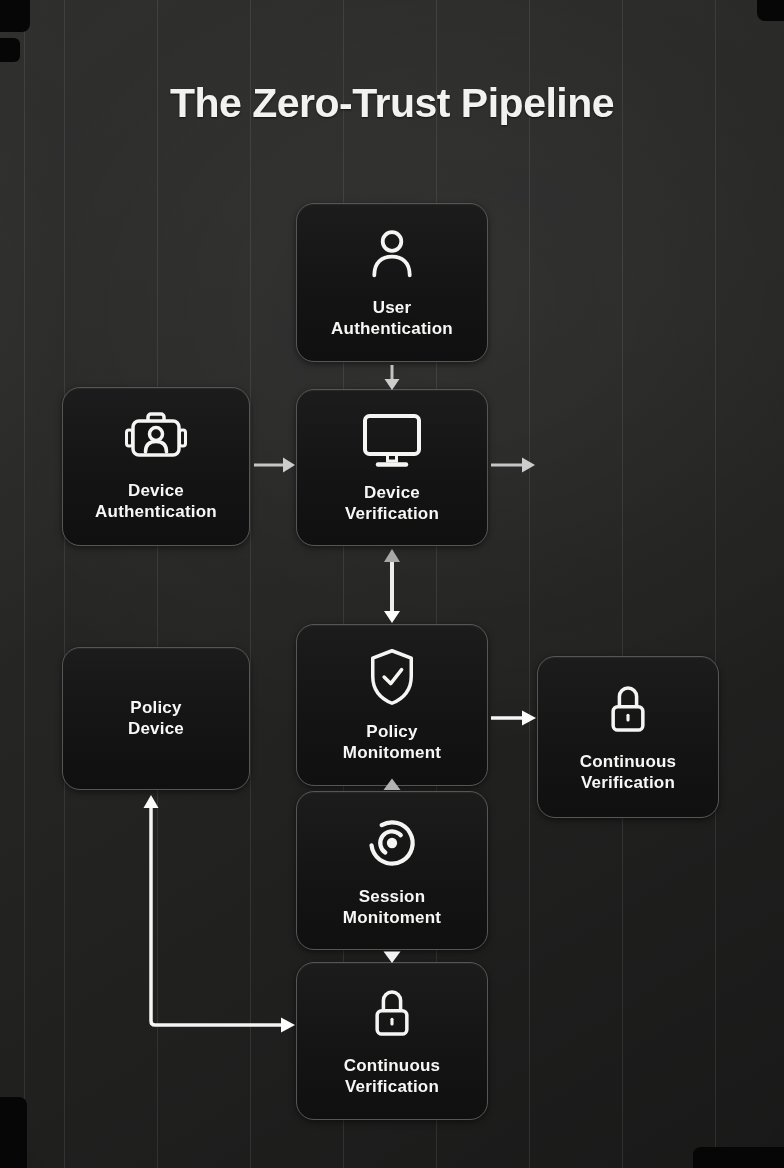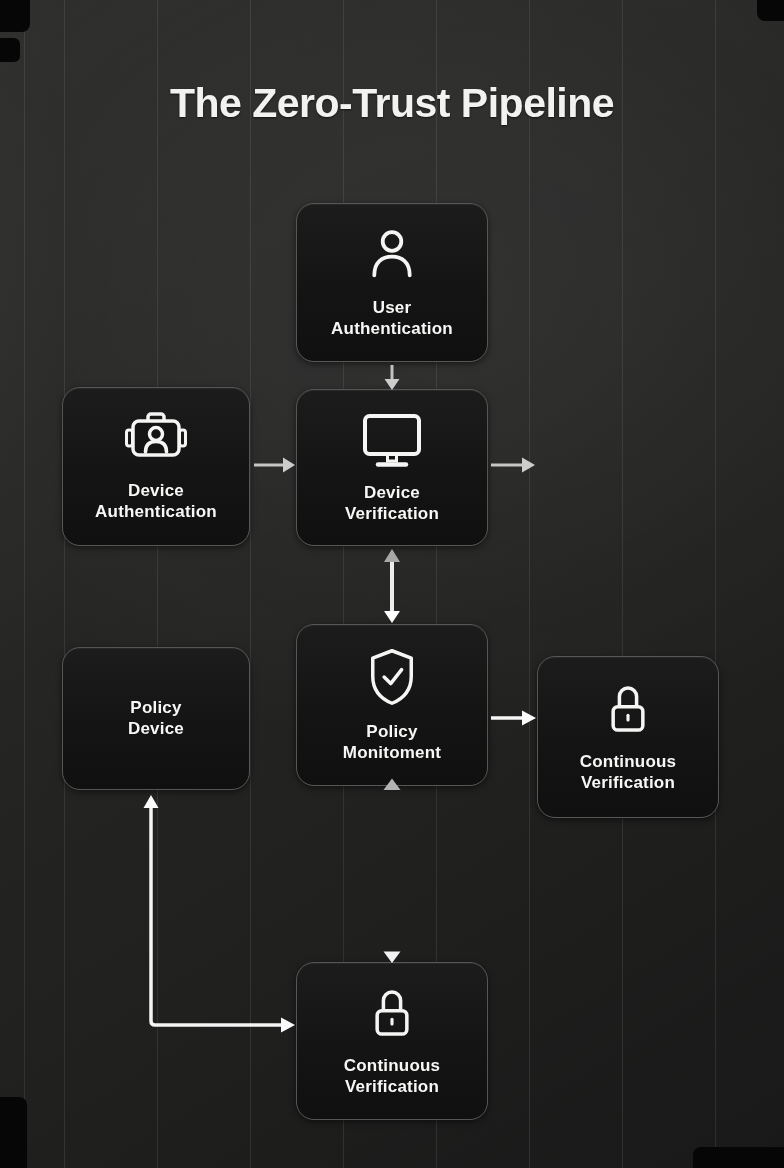--- a/index.html
+++ b/index.html
@@ -119,20 +119,31 @@
       <path d="M21 34 V21 a11 11 0 0 1 22 0 V34"></path>
       <rect x="13" y="34" width="38" height="30" rx="6"></rect>
       <rect x="30" y="43" width="4" height="10" rx="2" fill="#f5f5f4" stroke="none"></rect>
     </svg>
     <div class="label">
       <span>Continuous</span>
         <span>Verification</span>
     </div>
   </div>
 
+  <div class="node" style="left:296px;top:791px;width:192px;height:159px;">
+    <svg class="icon" width="60" height="60" viewBox="0 0 64 64" fill="none" stroke="#f5f5f4" stroke-width="4.5">
+      <circle cx="32" cy="32" r="5.5" fill="#f5f5f4" stroke="none"></circle>
+      <circle cx="32" cy="32" r="22" stroke-dasharray="112 26" transform="rotate(-120 32 32)" stroke-linecap="round"></circle>
+      <circle cx="32" cy="32" r="12.5" stroke-dasharray="42 37" transform="rotate(125 32 32)" stroke-linecap="round"></circle>
+    </svg>
+    <div class="label">
+      <span>Session</span>
+        <span>Monitoment</span>
+    </div>
+  </div>
 
   <div class="node" style="left:296px;top:962px;width:192px;height:158px;">
     <svg class="icon" width="50" height="58" viewBox="0 0 64 74" fill="none" stroke="#f5f5f4" stroke-width="4.5">
       <path d="M21 34 V21 a11 11 0 0 1 22 0 V34"></path>
       <rect x="13" y="34" width="38" height="30" rx="6"></rect>
       <rect x="30" y="43" width="4" height="10" rx="2" fill="#f5f5f4" stroke="none"></rect>
     </svg>
     <div class="label">
       <span>Continuous</span>
         <span>Verification</span>

